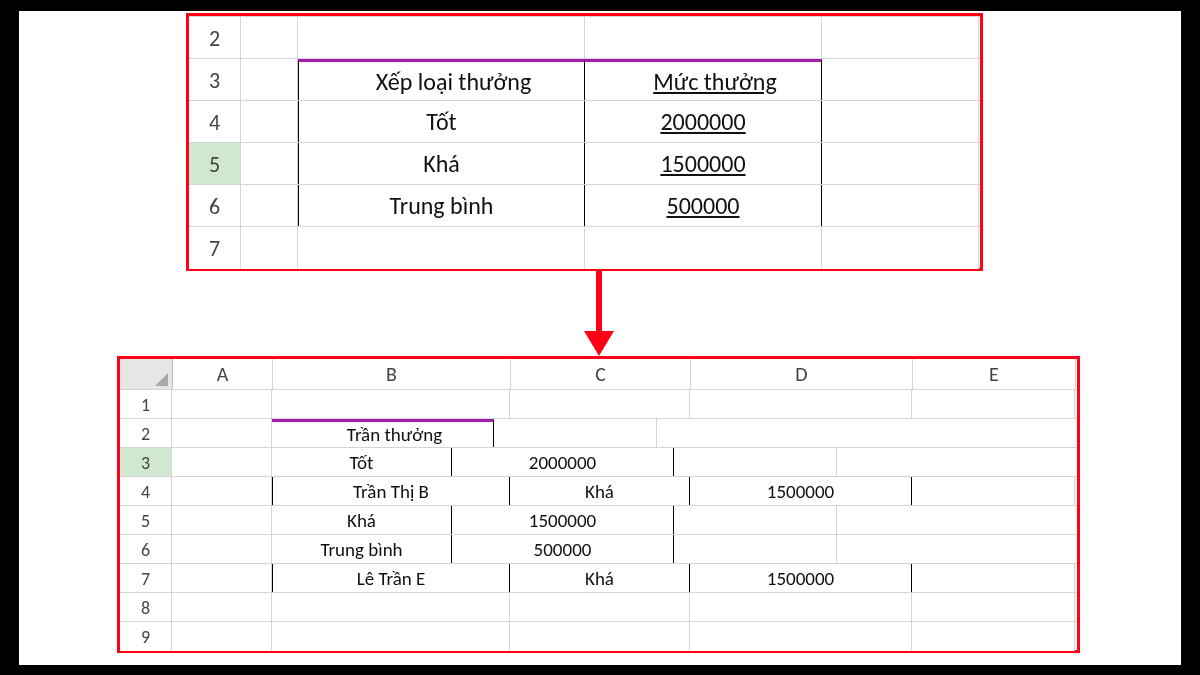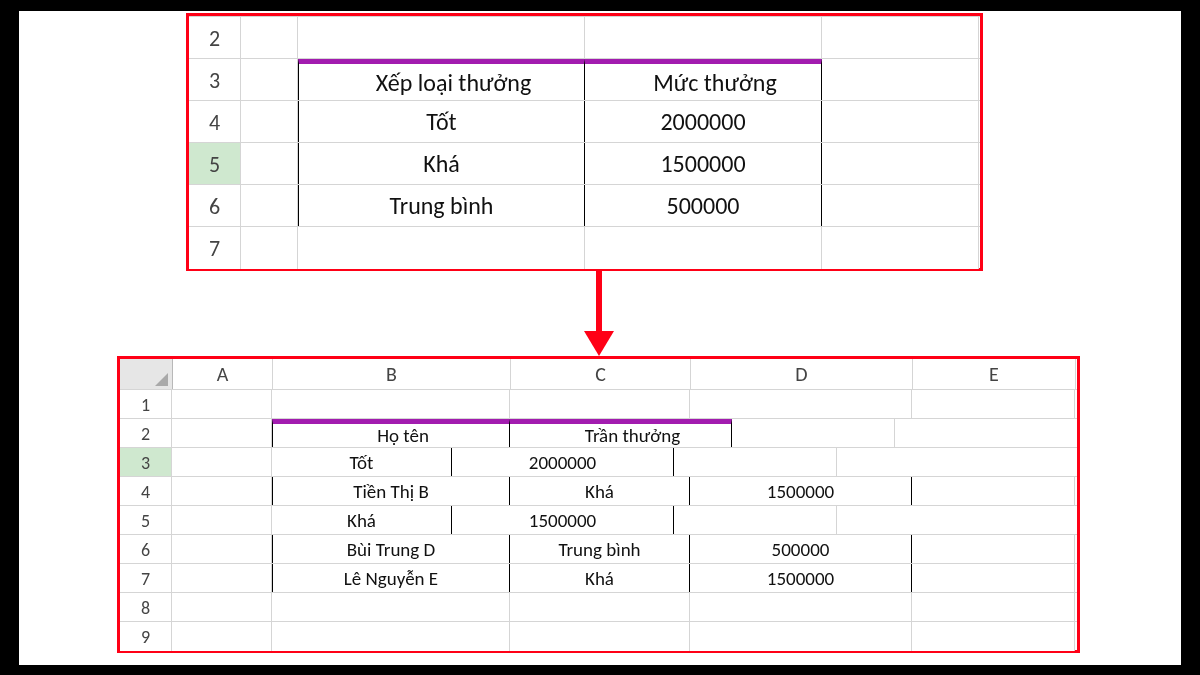--- a/index.html
+++ b/index.html
@@ -78,27 +78,27 @@
     position:absolute;
     right:4px;bottom:3px;
     border-style:solid;
     border-width:0 0 13px 13px;
     border-color:transparent transparent #a9a9a9 transparent;
   }
 
   
   .tbord{border-right:1px solid #000 !important;}
   .tbord-l{border-left:1px solid #000;}
-  .tbord-t{border-top:5px solid #a21caf;padding-left:24px;}
+  .tbord-t{border-top:3px solid #a21caf;padding-left:24px;}
   .tbord-b{border-bottom:1px solid #000;}
 
   
   .t-cA{width:57px;}
   .t-cB{width:287px;}
-  .t-cC{width:237px;}
+  .t-cC{width:237px;text-decoration:underline;}
   .t-cD{width:157px;}
 
   
   .b-cA{width:100px;}
   .b-cB{width:238px;}
   .b-cC{width:180px;}
   .b-cD{width:222px;}
   .b-cE{width:163px;}
 
   
@@ -213,63 +213,61 @@
         <div class="cell b-cA"></div>
         <div class="cell b-cB"></div>
         <div class="cell b-cC"></div>
         <div class="cell b-cD"></div>
         <div class="cell b-cE"></div>
       </div>
 
       <div class="row" style="top:59px;">
         <div class="rowhdr">2</div>
         <div class="cell b-cA"></div>
-        <div class="cell b-cB tbord tbord-l tbord-t tbord-b">Họ tên</div>
         <div class="cell b-cD tbord tbord-t tbord-b">Trần thưởng</div>
         <div class="cell b-cE"></div>
       </div>
 
       <div class="row" style="top:88px;">
         <div class="rowhdr sel">3</div>
         <div class="cell b-cA"></div>
         <div class="cell b-cC tbord tbord-b">Tốt</div>
         <div class="cell b-cD tbord tbord-b">2000000</div>
         <div class="cell b-cE"></div>
       </div>
 
       <div class="row" style="top:117px;">
         <div class="rowhdr">4</div>
         <div class="cell b-cA"></div>
-        <div class="cell b-cB tbord tbord-l tbord-b">Tiền Thị B</div>
+        <div class="cell b-cB tbord tbord-l tbord-b">Trần Thị B</div>
         <div class="cell b-cC tbord tbord-b">Khá</div>
         <div class="cell b-cD tbord tbord-b">1500000</div>
         <div class="cell b-cE"></div>
       </div>
 
       <div class="row" style="top:146px;">
         <div class="rowhdr">5</div>
         <div class="cell b-cA"></div>
         <div class="cell b-cC tbord tbord-b">Khá</div>
         <div class="cell b-cD tbord tbord-b">1500000</div>
         <div class="cell b-cE"></div>
       </div>
 
       <div class="row" style="top:175px;">
         <div class="rowhdr">6</div>
         <div class="cell b-cA"></div>
-        <div class="cell b-cB tbord tbord-l tbord-b">Bùi Trung D</div>
         <div class="cell b-cC tbord tbord-b">Trung bình</div>
         <div class="cell b-cD tbord tbord-b">500000</div>
         <div class="cell b-cE"></div>
       </div>
 
       <div class="row" style="top:204px;">
         <div class="rowhdr">7</div>
         <div class="cell b-cA"></div>
-        <div class="cell b-cB tbord tbord-l tbord-b">Lê Nguyễn E</div>
+        <div class="cell b-cB tbord tbord-l tbord-b">Lê Trần E</div>
         <div class="cell b-cC tbord tbord-b">Khá</div>
         <div class="cell b-cD tbord tbord-b">1500000</div>
         <div class="cell b-cE"></div>
       </div>
 
       <div class="row" style="top:233px;">
         <div class="rowhdr">8</div>
         <div class="cell b-cA"></div>
         <div class="cell b-cB"></div>
         <div class="cell b-cC"></div>

